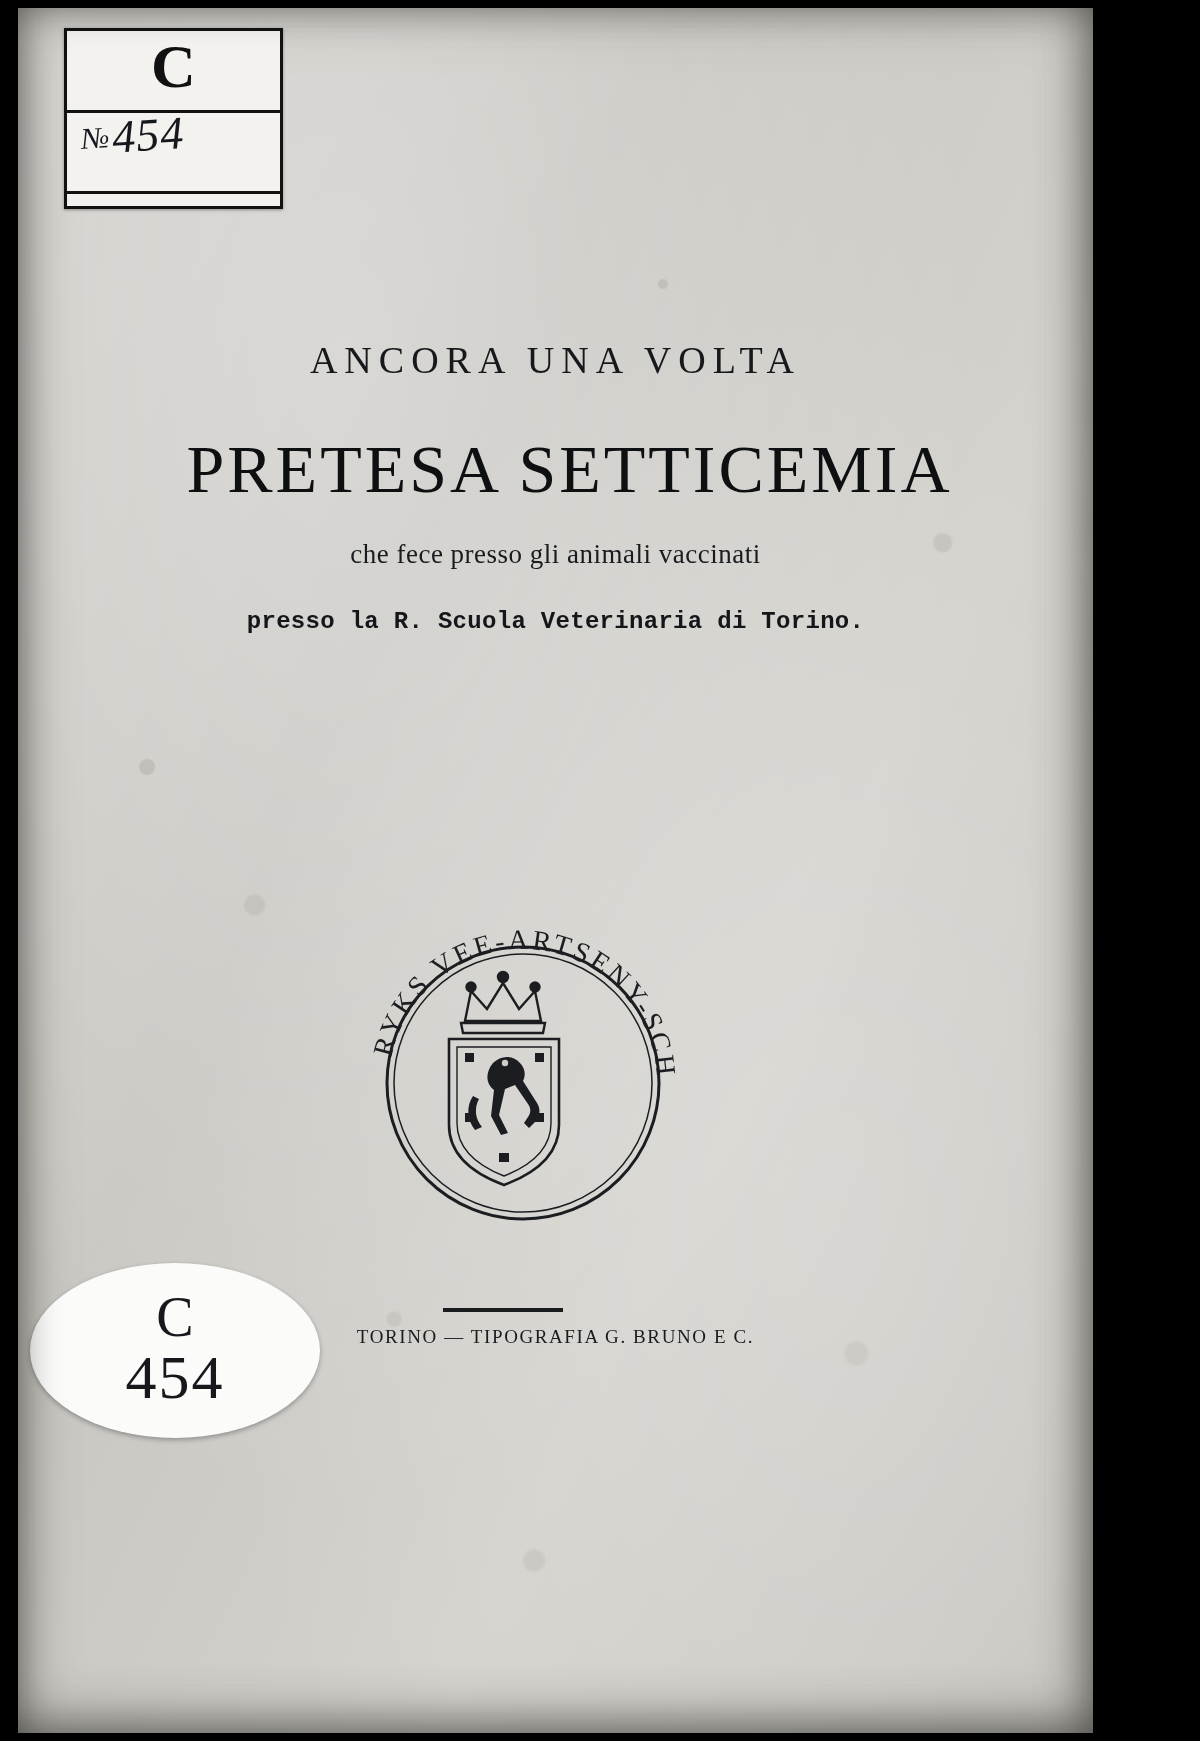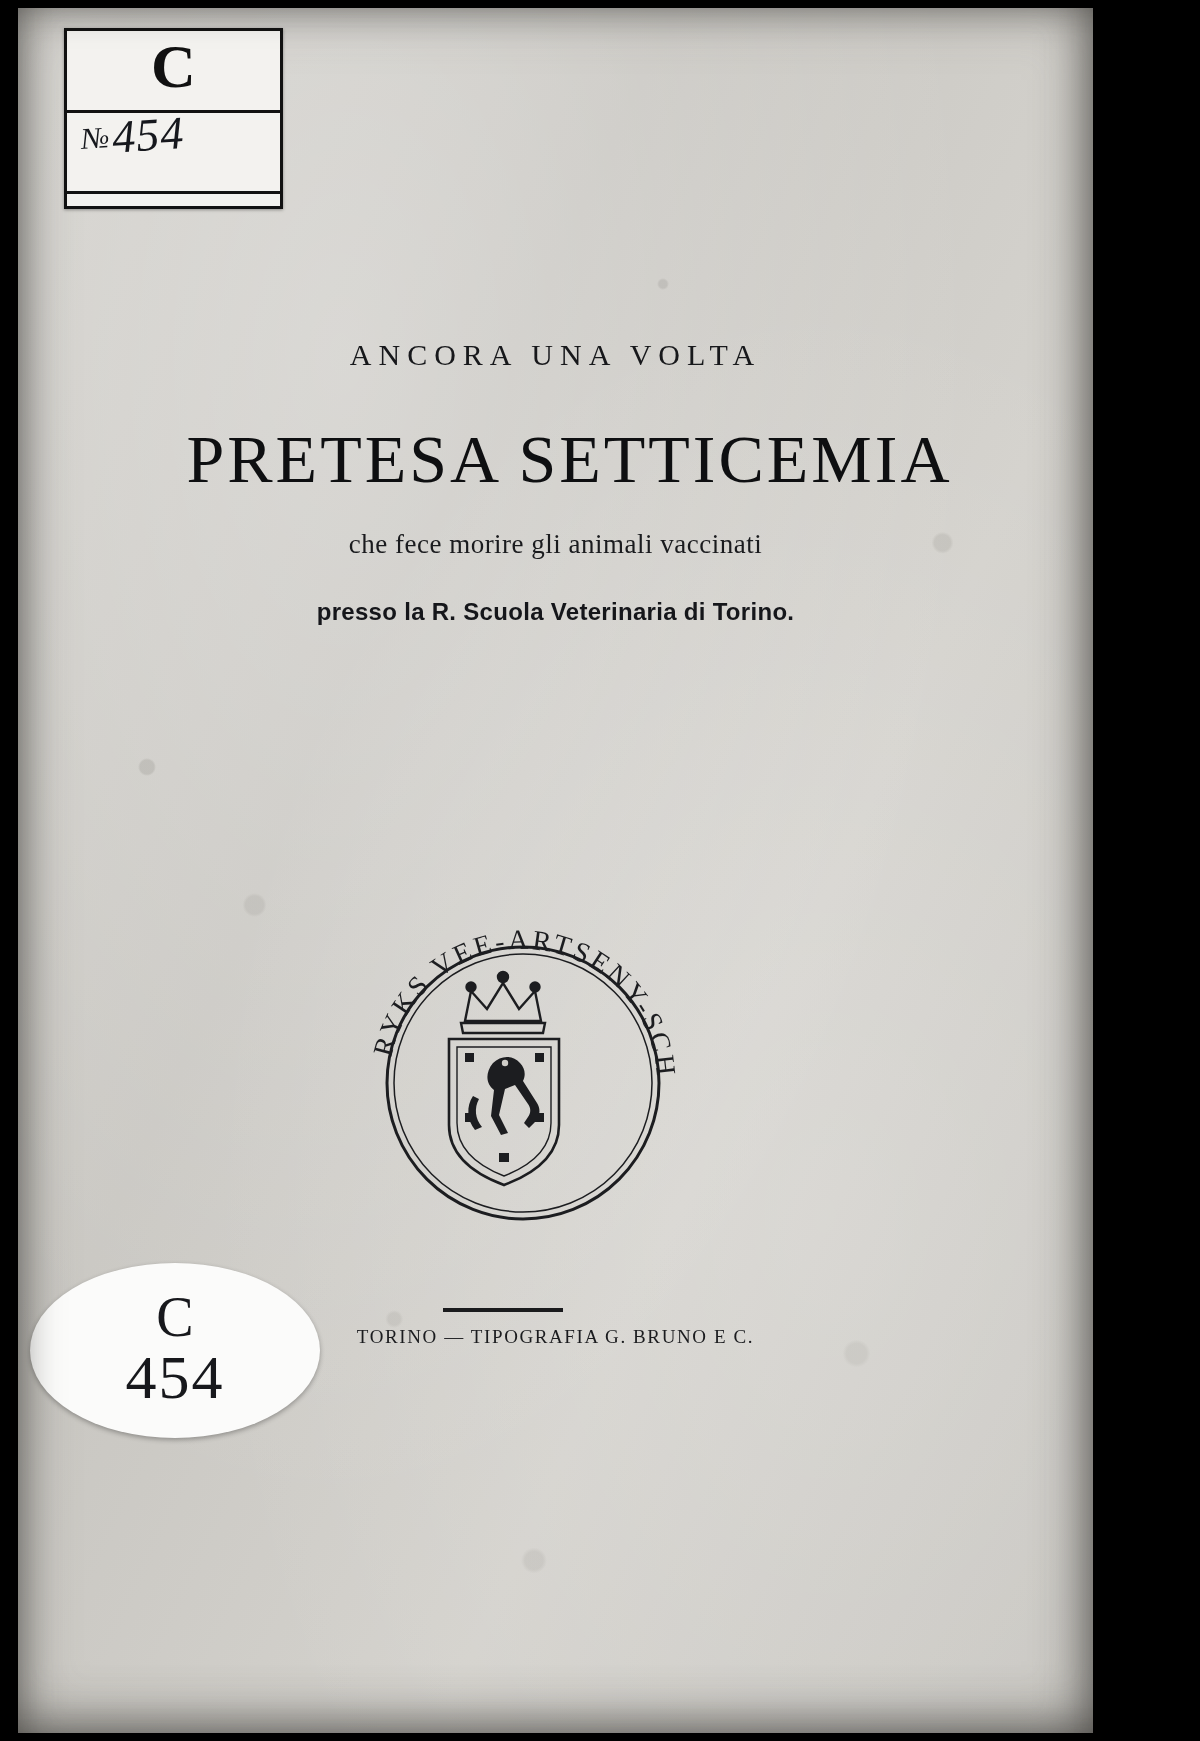--- a/index.html
+++ b/index.html
@@ -142,21 +142,21 @@
   .title-block {
     position: absolute;
     left: 0;
     right: 0;
     top: 330px;
     text-align: center;
     color: #17181b;
   }
   .t-line1 {
     font-family: "Liberation Serif", serif;
-    font-size: 30px;
+    font-size: 38px;
     letter-spacing: 7px;
     margin-bottom: 48px;
   }
   .t-della {
     font-family: "Liberation Serif", serif;
     font-size: 20px;
     letter-spacing: 4px;
     margin-bottom: 24px;
   }
   .t-main {
@@ -174,21 +174,21 @@
     margin-bottom: 38px;
     color: #1a1b1e;
   }
   .t-sub2 {
     font-family: "Liberation Serif", serif;
     font-size: 26px;
     letter-spacing: 7px;
     margin-bottom: 42px;
   }
   .t-sub3 {
-    font-family: Liberation Sans, sans-serif;
+    font-family: Liberation Mono, monospace;
     font-weight: bold;
     font-size: 24px;
     letter-spacing: 0.3px;
     color: #15161a;
   }
 
   
   .stamp {
     position: absolute;
     left: 335px;
@@ -230,21 +230,21 @@
     <div class="cl-rule"></div>
     <div class="cl-number">
       <span class="no">№</span><span>454</span>
     </div>
     <div class="cl-rule2"></div>
   </div>
 
   <div class="title-block">
     <div class="t-line1">ANCORA UNA VOLTA</div>
     <div class="t-main">PRETESA SETTICEMIA</div>
-    <div class="t-sub1">che fece morire gli animali vaccinati</div>
+    <div class="t-sub1">che fece presso gli animali vaccinati</div>
     <div class="t-sub3">presso la R. Scuola Veterinaria di Torino.</div>
   </div>
 
   <div class="stamp">
     <svg width="340" height="340" viewBox="0 0 340 340" aria-hidden="true">
       <defs>
         <path id="arcTop" d="M 36,170 A 134,134 0 0 1 304,170"></path>
         <path id="arcBottom" d="M 48,170 A 122,122 0 0 0 292,170"></path>
       </defs>
       <circle cx="170" cy="170" r="136" fill="none" stroke="#1c1d20" stroke-width="3"></circle>

